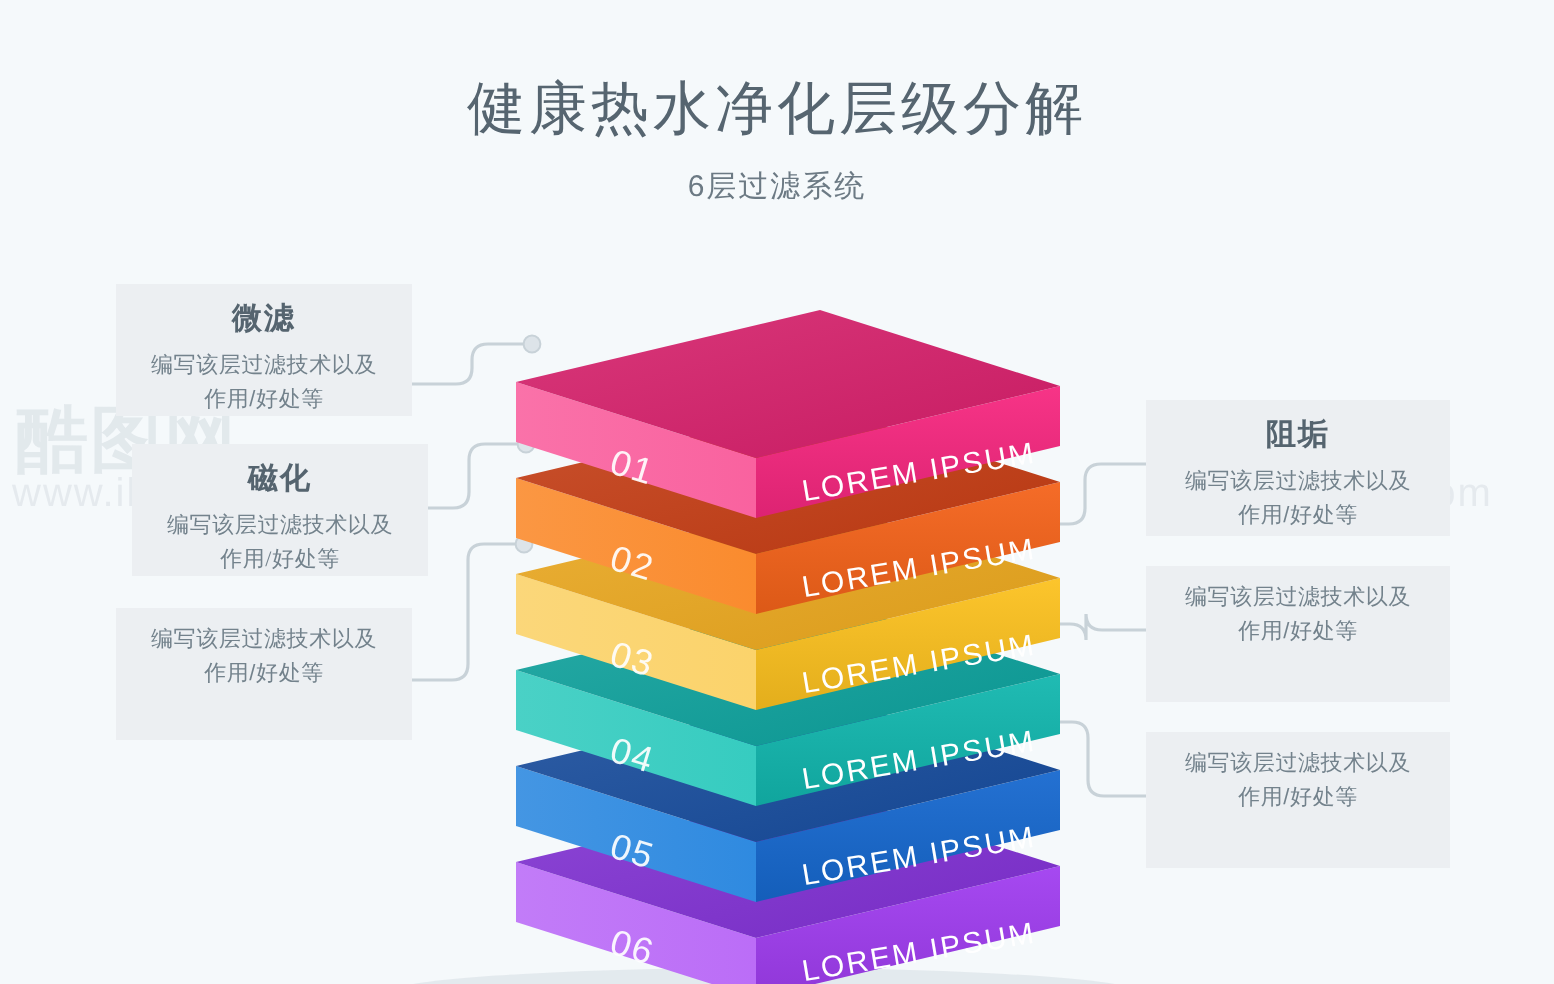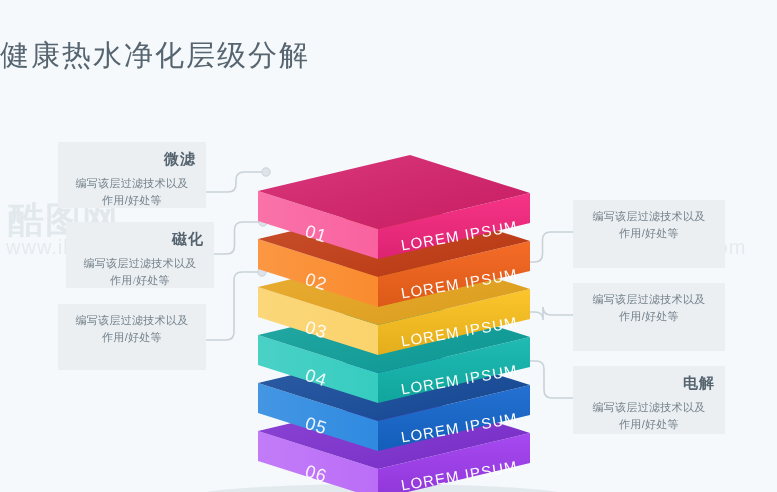--- a/index.html
+++ b/index.html
@@ -16,21 +16,21 @@
     position: relative;
     width: 777px;
     height: 492px;
     overflow: hidden;
   }
 
   
   .header {
     position: absolute;
     left: 0; right: 0; top: 40px;
-    text-align: left;
+    text-align: center;
     pointer-events: none;
   }
   .title {
     font-size: 29px;
     color: #566570;
     letter-spacing: 2px;
     font-weight: 400;
     line-height: 1.1;
   }
   .subtitle {
@@ -63,21 +63,20 @@
     box-sizing: border-box;
     padding: 8px 10px 10px;
     text-align: center;
   }
   .card-title {
     font-size: 15px;
     color: #55646f;
     font-weight: bold;
     letter-spacing: 1px;
     margin-bottom: 6px;
-    text-align: right;
   }
   .card-desc {
     font-size: 11px;
     color: #73828c;
     line-height: 1.5;
     letter-spacing: 0.3px;
   }
 
   
   .card-l1 { left: 58px;  top: 142px; width: 148px; height: 66px; }
@@ -112,20 +111,21 @@
       <div class="wm wm-logo" style="left: 8px; top: 196px;">酷图网</div>
       <div class="wm" style="left: 6px; top: 236px;">www.ikutu.com</div>
       <div class="wm wm-logo" style="left: 300px; top: 236px;">酷图网</div>
       <div class="wm" style="left: 288px; top: 276px;">www.ikutu.com</div>
       <div class="wm wm-logo" style="left: 612px; top: 196px;">酷图网</div>
       <div class="wm" style="left: 600px; top: 236px;">www.ikutu.com</div>
     </div>
 
   <div class="header">
     <div class="title">健康热水净化层级分解</div>
+    <div class="subtitle">6层过滤系统</div>
   </div>
 
   <svg id="connectors" viewBox="0 0 777 492">
       <path d="M 206 192 H 228 Q 236 192 236 184 V 180 Q 236 172 244 172 H 266" fill="none" stroke="#c8d2d8" stroke-width="1.6"></path>
       <circle cx="266" cy="172" r="4.2" fill="#dde4e9" stroke="#c8d2d8" stroke-width="1"></circle>
       <path d="M 206 254 H 226.5 Q 234.5 254 234.5 246 V 230 Q 234.5 222 242.5 222 H 263" fill="none" stroke="#c8d2d8" stroke-width="1.6"></path>
       <circle cx="263" cy="222" r="4.2" fill="#dde4e9" stroke="#c8d2d8" stroke-width="1"></circle>
       <path d="M 206 340 H 226 Q 234 340 234 332 V 280 Q 234 272 242 272 H 262" fill="none" stroke="#c8d2d8" stroke-width="1.6"></path>
       <circle cx="262" cy="272" r="4.2" fill="#dde4e9" stroke="#c8d2d8" stroke-width="1"></circle>
       <path d="M 573 232 H 550.5 Q 542.5 232 542.5 240 V 254 Q 542.5 262 534.5 262 H 512" fill="none" stroke="#c8d2d8" stroke-width="1.6"></path>
@@ -267,26 +267,26 @@
     <div class="card-title">磁化</div>
     <div class="card-desc">编写该层过滤技术以及</div>
     <div class="card-desc">作用/好处等</div>
   </div>
   <div class="card card-l3">
     <div class="card-desc">编写该层过滤技术以及</div>
     <div class="card-desc">作用/好处等</div>
   </div>
 
   <div class="card card-r1">
+    <div class="card-title">阻垢</div>
     <div class="card-desc">编写该层过滤技术以及</div>
     <div class="card-desc">作用/好处等</div>
   </div>
   <div class="card card-r2">
     <div class="card-desc">编写该层过滤技术以及</div>
     <div class="card-desc">作用/好处等</div>
   </div>
   <div class="card card-r3">
-    <div class="card-title">电解</div>
     <div class="card-desc">编写该层过滤技术以及</div>
     <div class="card-desc">作用/好处等</div>
   </div>
 
 </div>
 
 </body></html>

